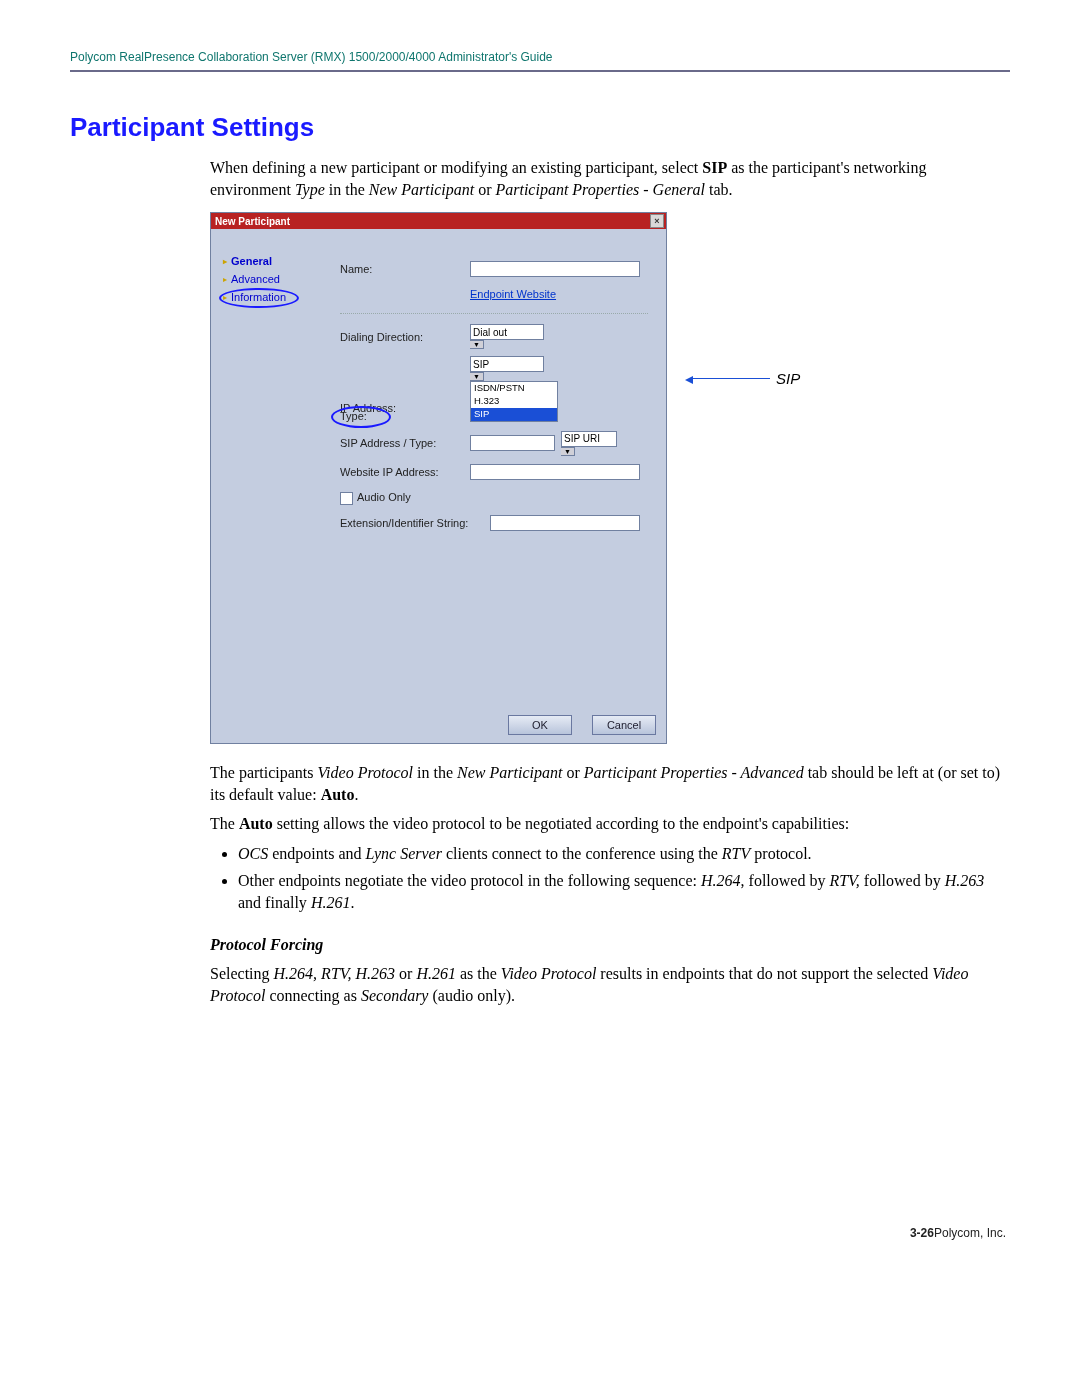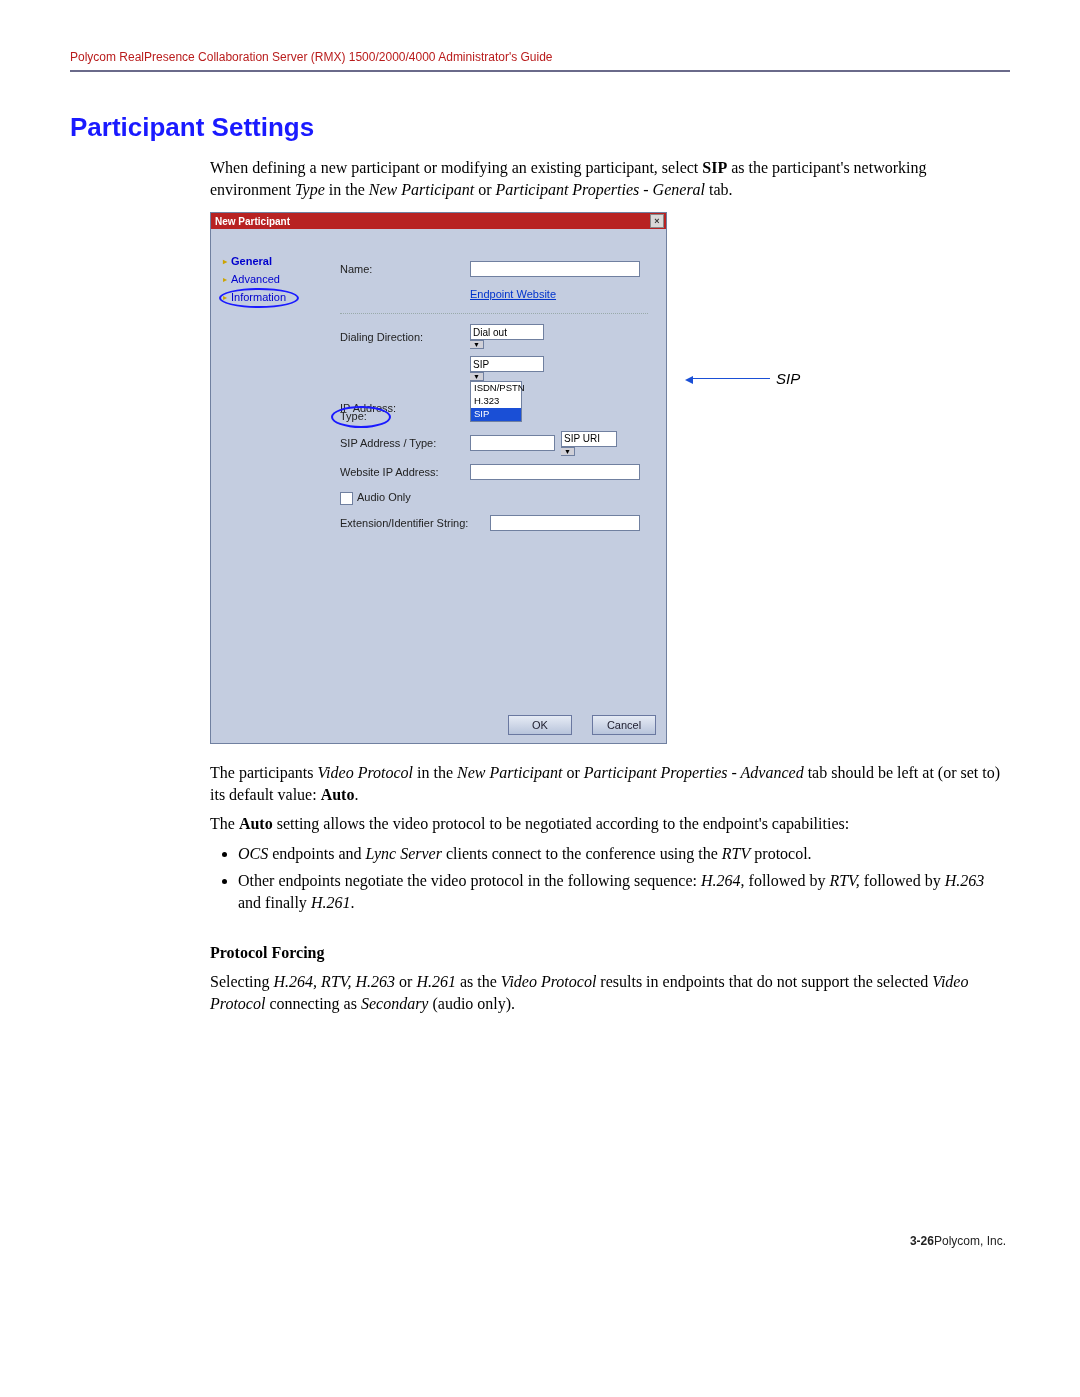--- a/index.html
+++ b/index.html
@@ -1,27 +1,27 @@
 <!DOCTYPE html>
 <html><head>
 <meta charset="utf-8">
 <style>
   html,body{margin:0;padding:0;background:#fff;}
   body{font-family:Georgia,'Times New Roman',serif;color:#000;width:1080px;}
   .page{padding:50px 70px 40px 70px;box-sizing:border-box;}
-  .hdr{font-family:Arial,Helvetica,sans-serif;font-size:12px;color:#b91c1c;padding-bottom:6px;}
+  .hdr{font-family:Arial,Helvetica,sans-serif;font-size:12px;color:#0f766e;padding-bottom:6px;}
   .rule{border-top:2px solid #6a6a8a;margin-bottom:40px;}
   .h1{font-family:Arial,Helvetica,sans-serif;font-size:26px;font-weight:bold;color:#1a1aff;margin-bottom:14px;}
   .indent{margin-left:140px;}
   .para{font-size:16px;line-height:1.35;margin:8px 0;}
   .bold{font-weight:bold;}
   .ital{font-style:italic;}
   ul.bul{margin:6px 0 10px 0;padding-left:28px;}
   ul.bul li{font-size:16px;line-height:1.35;margin-bottom:6px;}
-  .sub{font-weight:bold;margin-top:28px;}
+  .sub{font-weight:bold;margin-top:20px;font-style:italic;}
   .ftr{display:flex;justify-content:flex-end;font-family:Arial,Helvetica,sans-serif;font-size:12px;margin-top:220px;padding:0 4px;color:#222;}
   
   .dlg-wrap{position:relative;margin:12px 0 18px 0;margin-left:140px;}
   .dlg{width:455px;border:1px solid #7080a0;background:#c4cde0;font-family:Tahoma,Verdana,Arial,sans-serif;font-size:11px;color:#000;}
   .dlg-title{background:#b82222;color:#fff;height:16px;display:flex;align-items:center;justify-content:space-between;padding:0 2px 0 4px;font-size:10px;font-weight:bold;}
   .dlg-close{width:12px;height:12px;background:#d9d9d9;color:#333;display:flex;align-items:center;justify-content:center;font-size:9px;border:1px solid #888;line-height:1;}
   .dlg-body{display:flex;}
   .dlg-side{width:115px;padding:26px 6px 6px 12px;box-sizing:border-box;}
   .side-item{display:flex;align-items:center;gap:4px;color:#0000cc;font-size:11px;margin-bottom:6px;}
   .side-item .chev{color:#cca300;font-size:8px;}
@@ -30,21 +30,21 @@
   .ellipse{position:absolute;left:-4px;top:-3px;width:76px;height:16px;border:2px solid #1a1aff;border-radius:50%;}
   .dlg-main{flex:1;padding:31px 18px 10px 14px;box-sizing:border-box;}
   .frow{display:flex;align-items:center;margin-bottom:7px;min-height:18px;}
   .flabel{width:130px;color:#222;font-size:11px;}
   .link{color:#0033cc;text-decoration:underline;font-size:11px;}
   input.txt{height:16px;border:1px solid #7080a0;background:#fff;font-size:11px;padding:0 2px;box-sizing:border-box;}
   .w170{width:170px;} .w85{width:85px;}
   .dd{display:flex;align-items:stretch;flex-direction:column;}
   .dd input{height:16px;border:1px solid #7080a0;background:#fff;font-size:10px;padding:0 2px;box-sizing:border-box;}
   .dd .btn{width:14px;border:1px solid #7080a0;border-left:none;background:#d0d0d8;display:flex;align-items:center;justify-content:center;font-size:7px;color:#000;box-sizing:border-box;}
-  .list{border:1px solid #7080a0;background:#fff;width:52px;box-sizing:border-box;}
+  .list{border:1px solid #7080a0;background:#fff;width:88px;box-sizing:border-box;}
   .list div{font-size:9.5px;padding:1px 3px;line-height:1.15;}
   .list .sel{background:#1a4fd6;color:#fff;}
   .hr{border-top:1px dotted #9aa;margin:10px 0;}
   .cb{width:11px;height:11px;border:1px solid #7080a0;background:#fff;display:inline-block;vertical-align:middle;margin-right:4px;}
   .dlg-btns{display:flex;justify-content:flex-end;gap:20px;padding:6px 10px 8px 0;}
   .wbtn{width:62px;height:18px;border:1px solid #6a78a0;background:linear-gradient(#e6ebf5,#b8c4db);color:#223;font-size:11px;display:flex;align-items:center;justify-content:center;}
   .callout{position:absolute;left:480px;top:158px;display:flex;align-items:center;}
   .callout .line{width:80px;border-top:1px solid #1a4fd6;position:relative;}
   .callout .line::before{content:"";position:absolute;left:-9px;top:-3.5px;border:4px solid transparent;border-right:8px solid #1a4fd6;}
   .callout .txt{font-family:Arial,Helvetica,sans-serif;font-style:italic;font-size:15px;color:#000;margin-left:6px;}

